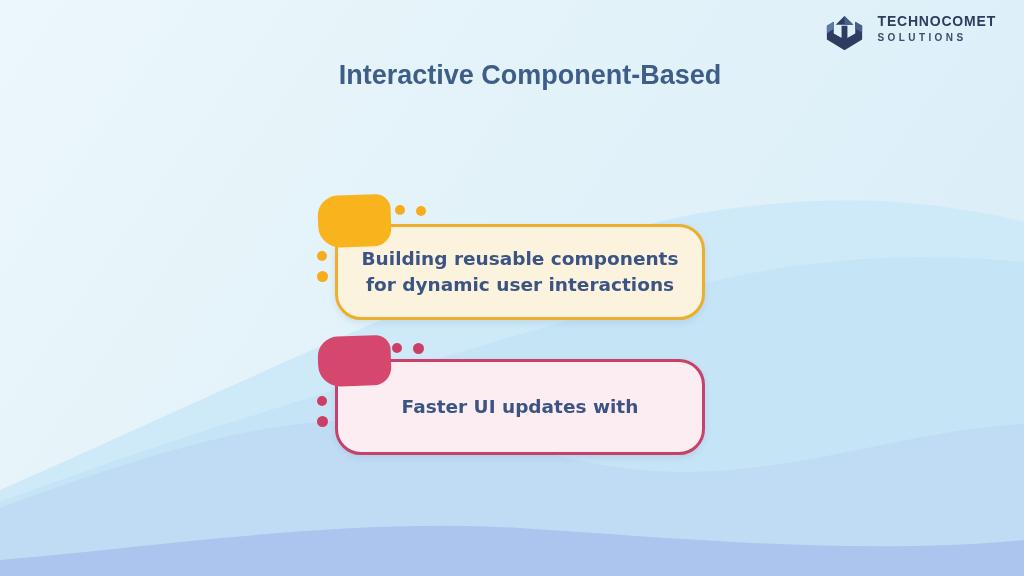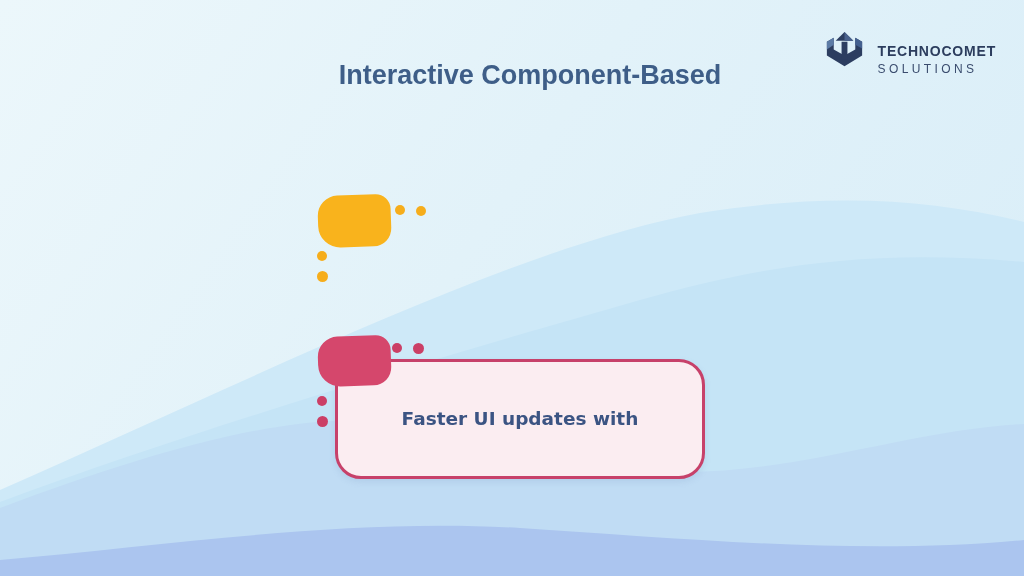--- a/index.html
+++ b/index.html
@@ -18,38 +18,38 @@
     position: absolute;
     inset: 0;
     width: 1024px;
     height: 576px;
     pointer-events: none;
   }
 
   
   .logo {
     position: absolute;
-    top: 29px;
+    top: 13px;
     right: 28px;
     display: flex;
-    align-items: flex-end;
+    align-items: flex-start;
     gap: 10px;
   }
   .logo-icon { width: 47px; height: 47px; }
   .logo-text { display: flex; flex-direction: column; align-items: flex-start; }
   .logo-company {
     font-size: 14px;
     font-weight: bold;
     letter-spacing: 0.8px;
     color: #2C3D5E;
   }
   .logo-tagline {
     margin-top: 3px;
-    font-size: 12px;
-    font-weight: normal;
+    font-size: 10px;
+    font-weight: bold;
     letter-spacing: 3.4px;
     color: #3A4C6E;
   }
 
   
   .title {
     position: absolute;
     top: 56px;
     left: 0;
     width: 100%;
@@ -82,21 +82,21 @@
     box-shadow: 0 3px 6px rgba(110, 145, 190, 0.18);
   }
   .card-line { display: block; }
   .card-yellow {
     top: 224px;
     border-color: #EDAE2B;
     background: #FCF3DE;
   }
   .card-pink {
     top: 359px;
-    height: 120px;
+    height: 96px;
     border-color: #C7416A;
     background: #FBEDF1;
   }
 
   .badge {
     position: absolute;
     left: 318px;
     width: 73px;
     height: 52px;
     border-radius: 20px 15px 18px 22px;
@@ -149,20 +149,24 @@
     <div class="logo-text">
       <div class="logo-company">TECHNOCOMET</div>
       <div class="logo-tagline">SOLUTIONS</div>
     </div>
   </header>
 
   <h1 class="title">
     <span class="title-line">Interactive Component-Based</span>
   </h1>
 
+  <div class="card card-yellow">
+    <span class="card-line">Building reusable components</span>
+    <span class="card-line">for dynamic user interactions</span>
+  </div>
   <div class="badge badge-yellow"></div>
   <span class="dot dot-yellow yd-a"></span>
   <span class="dot dot-yellow yd-b"></span>
   <span class="dot dot-yellow yd-c"></span>
   <span class="dot dot-yellow dot-lg yd-d"></span>
 
   <div class="card card-pink">
     <span class="card-line">Faster UI updates with</span>
   </div>
   <div class="badge badge-pink"></div>

